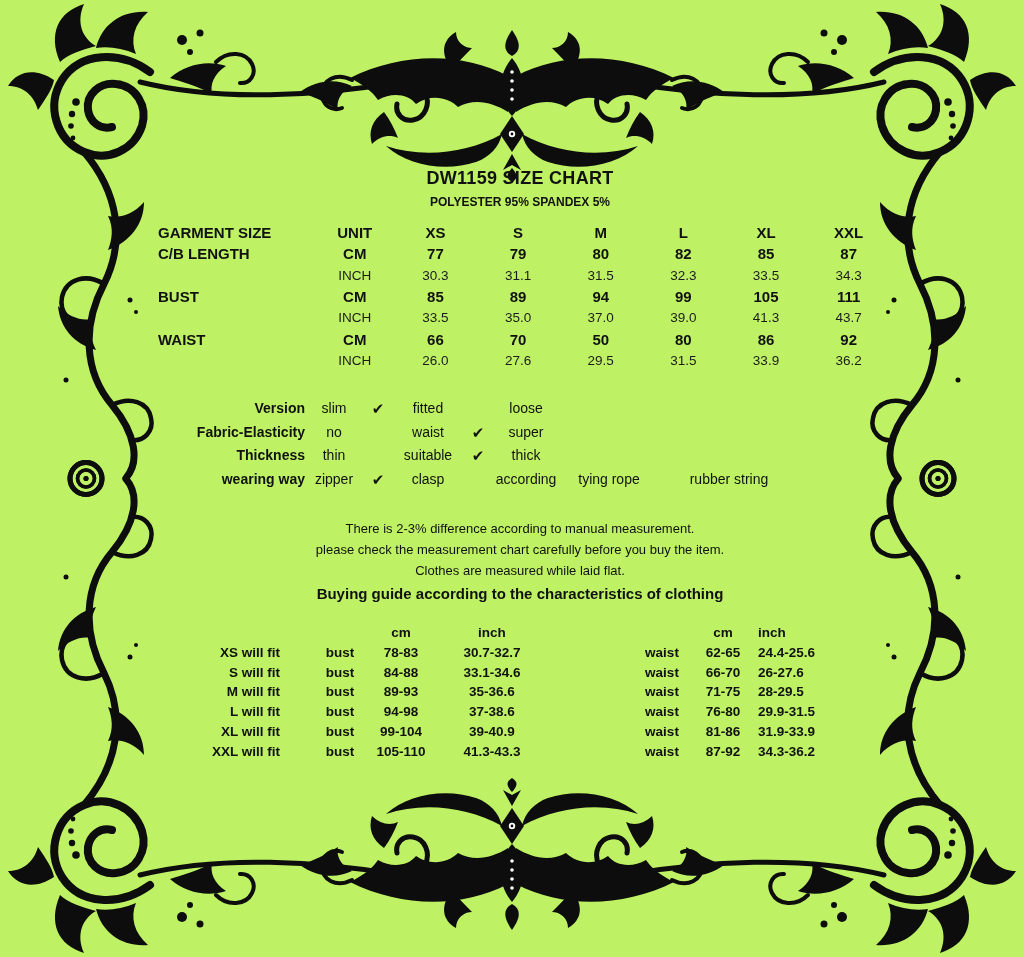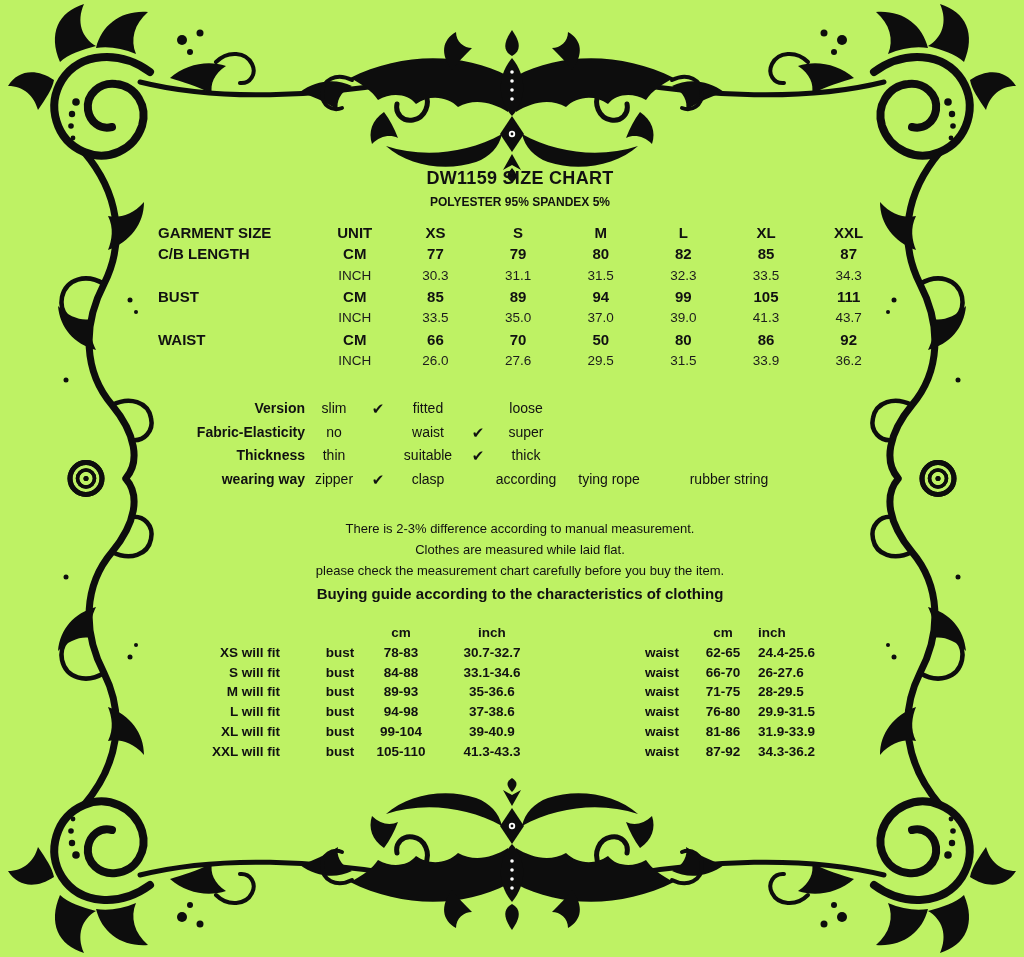--- a/index.html
+++ b/index.html
@@ -241,22 +241,22 @@
         <div class="ch-c2">clasp</div>
         <div class="ch-k"></div>
         <div class="ch-c3">according</div>
         <div class="ch-c4">tying rope</div>
         <div class="ch-c5">rubber string</div>
       </div>
     </div>
 
     <div class="notes">
       <div>There is 2-3% difference according to manual measurement.</div>
+      <div>please check the measurement chart carefully before you buy the item.</div>
       <div>Clothes are measured while laid flat.</div>
-      <div>please check the measurement chart carefully before you buy the item.</div>
     </div>
     <div class="guide-heading">Buying guide according to the characteristics of clothing</div>
 
     <div class="guide">
       <div class="bg-row">
         <div class="bg-size"></div>
         <div class="bg-sp1"></div>
         <div class="bg-bust"></div>
         <div class="bg-cm">cm</div>
         <div class="bg-inch">inch</div>

